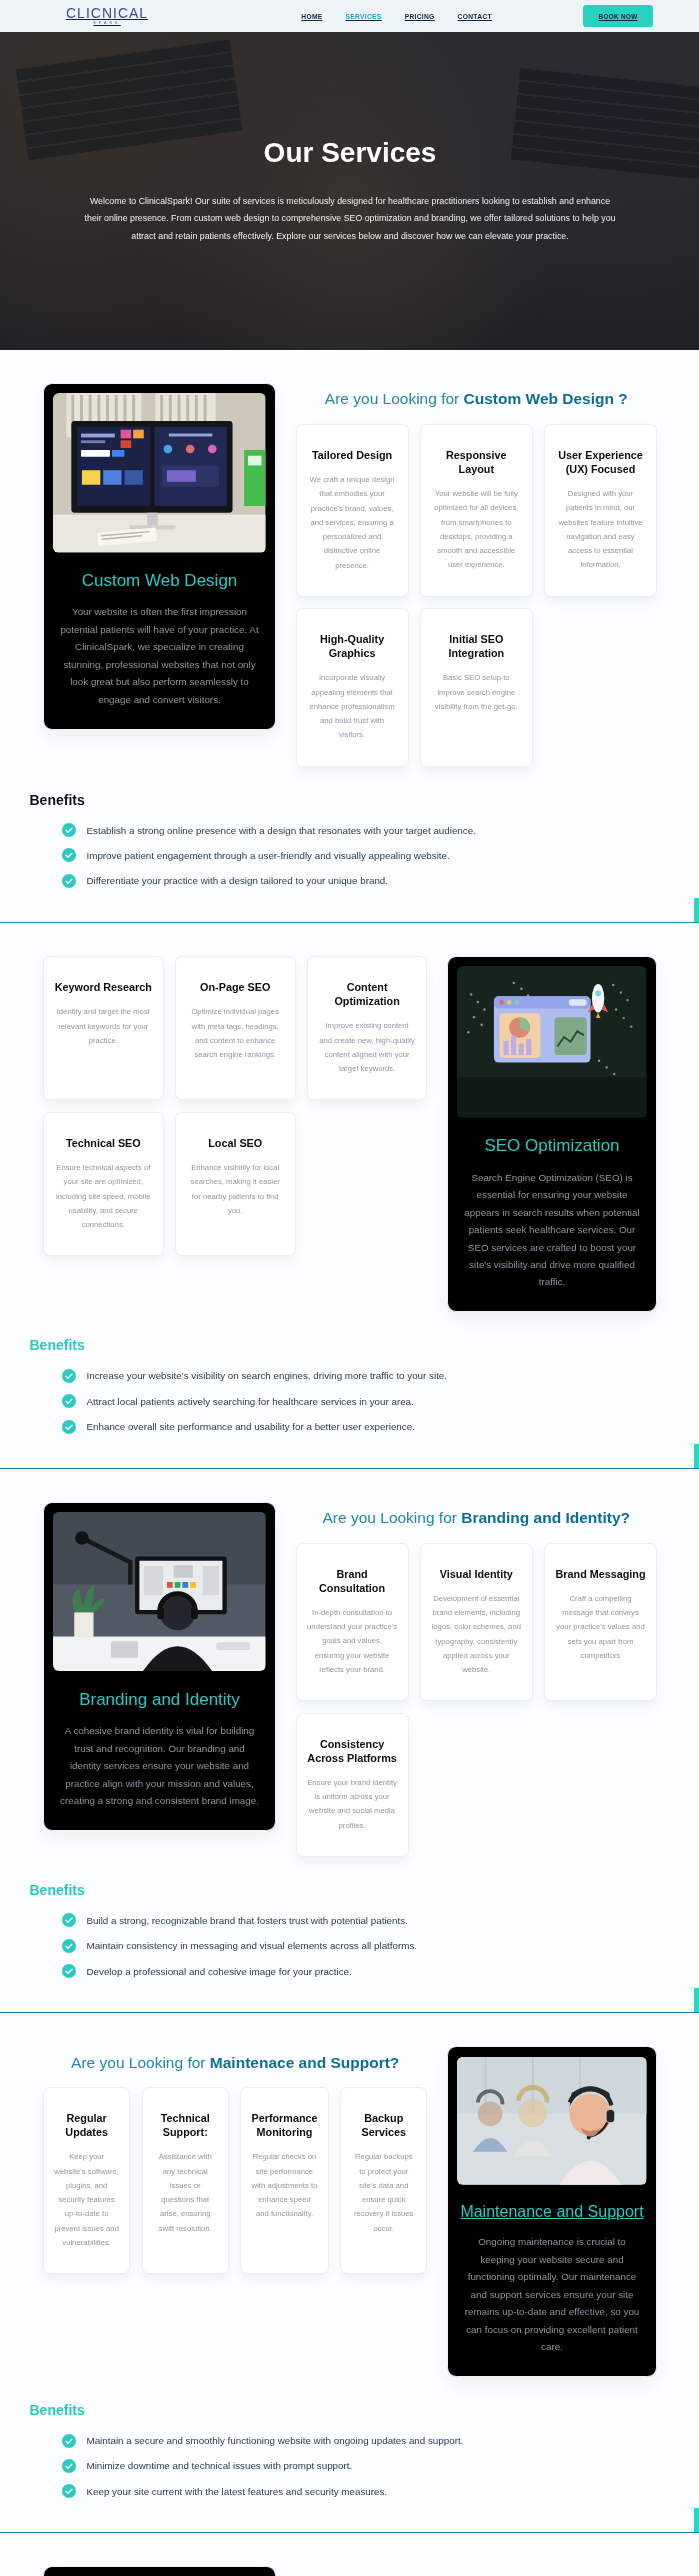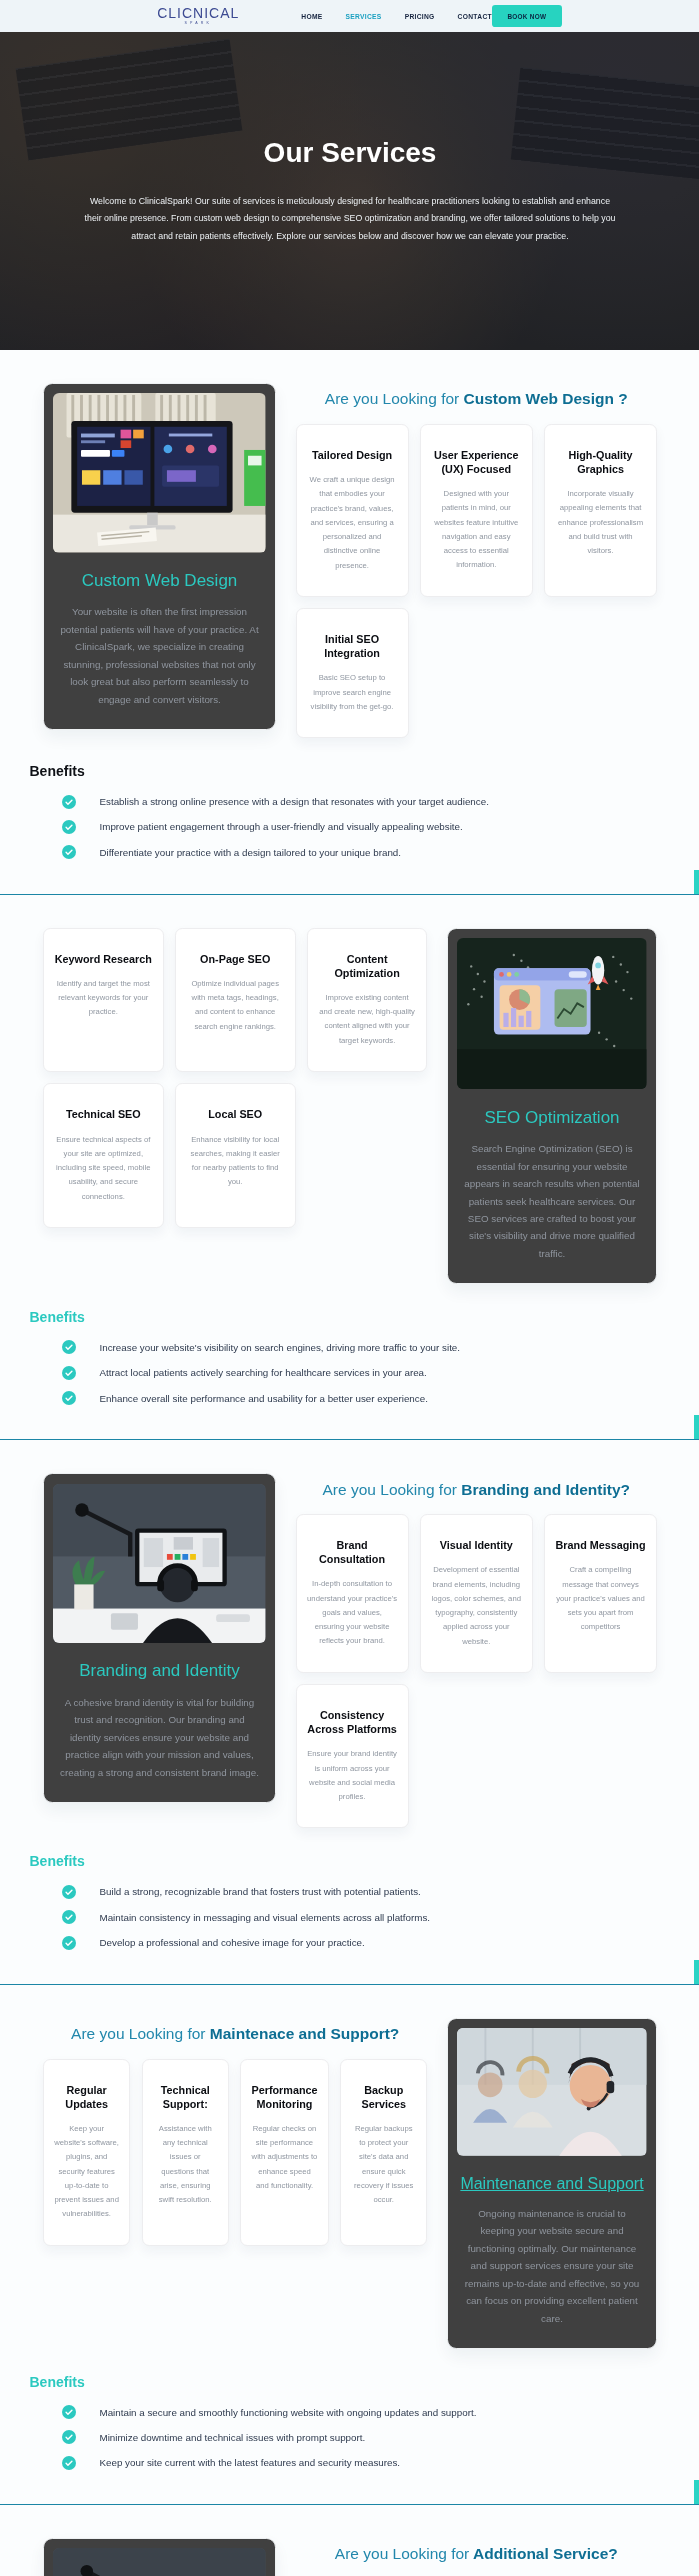--- a/index.html
+++ b/index.html
@@ -5,22 +5,23 @@
   * { box-sizing: border-box; margin: 0; padding: 0; }
   body {
     width: 700px;
     font-family: "Liberation Sans", "DejaVu Sans", sans-serif;
     background: #fbfdfe;
     color: #1c2430;
   }
   
   .header {
     height: 32px; background: #eef4f8;
-    display: flex; align-items: center; justify-content: center;
+    display: flex; align-items: center; justify-content: space-between;
     padding: 0 47px 0 66px;
+    text-decoration: underline;
   }
   .logo { text-align: center; line-height: 1; cursor: pointer; }
   .logo .logo-main { font-size: 14px; letter-spacing: 1px; color: #3c4a92; font-weight: 500; }
   .logo .logo-sub { font-size: 3.6px; letter-spacing: 3.1px; color: #3c4a92; margin-top: 1.5px; }
   .nav { display: flex; gap: 23px; align-items: center; margin-left: 62px; }
   .nav a { font-size: 6.7px; font-weight: 700; letter-spacing: 0.3px; color: #15233f; text-decoration: none; }
   .nav a.active { color: #189fc0; }
   .cta-btn {
     background: #27d3c0; color: #0b2440; font-weight: 700; font-size: 6.4px;
     letter-spacing: 0.3px; border: none; border-radius: 3.1px; padding: 7.2px 15.5px; cursor: pointer;
@@ -47,38 +48,38 @@
   .hero p { color: #eff3f6; font-size: 8.8px; line-height: 2.0; max-width: 531px; margin: 0 auto; }
   
   .container { width: 614px; margin: 0 auto; }
   .service-section { padding-top: 33px; }
   .sec-grid { display: grid; gap: 19.6px; align-items: start; }
   .grid-media-left  { grid-template-columns: 233px 1fr; }
   .grid-media-right { grid-template-columns: 1fr 210px; }
   .shead { text-align: center; font-size: 15.5px; margin: 7.2px 0 8.2px; }
   .shead .lt { color: #2287ac; font-weight: 400; }
   .shead b { color: #0e6e93; font-weight: 700; }
-  .media-card { background: #404040; border: 0.5px solid #eef1f3; border-radius: 9.3px;
+  .media-card { background: #000000; border: 0.5px solid #eef1f3; border-radius: 9.3px;
     padding: 9.3px 9.3px 20.6px; box-shadow: 0 7.2px 15.5px rgba(20,45,70,.06); text-align: center; }
   .media-card .photo { width: 100%; border-radius: 6.2px; display: block; }
   .media-title { font-size: 17px; color: #2bc9c0; font-weight: 500; margin: 18.5px 0 12.4px; }
   .media-text { font-size: 9.8px; color: #8f959e; line-height: 1.78; padding: 0 5.2px; }
   .cards-grid { display: grid; gap: 11.3px; margin-top: 15.5px; }
   .cols-3 { grid-template-columns: repeat(3, 1fr); }
   .cols-4 { grid-template-columns: repeat(4, 1fr); }
   .fcard { background: #fff; border: 0.5px solid #ededef; border-radius: 7.2px;
     padding: 23px 10.3px; text-align: center; box-shadow: 0 5.2px 11.3px rgba(20,45,70,.05); }
   .fcard h4 { font-size: 10.8px; font-weight: 700; color: #0b0d12; line-height: 1.3; margin-bottom: 11.3px; text-align: center; }
   .fcard p { font-size: 7.7px; color: #9097a1; line-height: 1.85; }
   
   .benefits { width: 641px; margin: 0 auto; padding: 25px 0 23px; }
   .benefits h3 { font-size: 14px; font-weight: 700; margin-bottom: 15.5px; }
   .benefits h3.dark { color: #0e1116; }
   .benefits h3.teal { color: #2bc9c0; }
-  .bitem { display: flex; align-items: center; gap: 24px; margin: 11.3px 0; font-size: 9.8px; color: #2e3a4e; padding-left: 32px; }
+  .bitem { display: flex; align-items: center; gap: 11px; margin: 11.3px 0; font-size: 9.8px; color: #2e3a4e; padding-left: 32px; }
   .check { width: 14px; height: 14px; flex: 0 0 14px; }
   .check svg { width: 14px; height: 14px; display: block; }
   .divider { position: relative; height: 1px; background: #1b86a6; }
   .divider .tab { position: absolute; right: 0; bottom: 1px; width: 5.7px; height: 24px; background: #2bd4c5; }
 </style>
 </head>
 <body>
 
 <div class="header">
   <div class="logo">
@@ -162,20 +163,24 @@
       <p class="media-text">Your website is often the first impression potential patients will have of your practice. At ClinicalSpark, we specialize in creating stunning, professional websites that not only look great but also perform seamlessly to engage and convert visitors.</p>
     </div>
     <div>
       <h2 class="shead"><span class="lt">Are you Looking for</span> <b>Custom Web Design ?</b></h2>
       <div class="cards-grid cols-3">
         <div class="fcard">
           <h4>Tailored Design</h4>
           <p>We craft a unique design that embodies your practice's brand, values, and services, ensuring a personalized and distinctive online presence.</p>
         </div>
         <div class="fcard">
+          <h4>Responsive Layout</h4>
+          <p>Your website will be fully optimized for all devices, from smartphones to desktops, providing a smooth and accessible user experience.</p>
+        </div>
+        <div class="fcard">
           <h4>User Experience (UX) Focused</h4>
           <p>Designed with your patients in mind, our websites feature intuitive navigation and easy access to essential information.</p>
         </div>
         <div class="fcard">
           <h4>High-Quality Graphics</h4>
           <p>Incorporate visually appealing elements that enhance professionalism and build trust with visitors.</p>
         </div>
         <div class="fcard">
           <h4>Initial SEO Integration</h4>
           <p>Basic SEO setup to improve search engine visibility from the get-go.</p>

